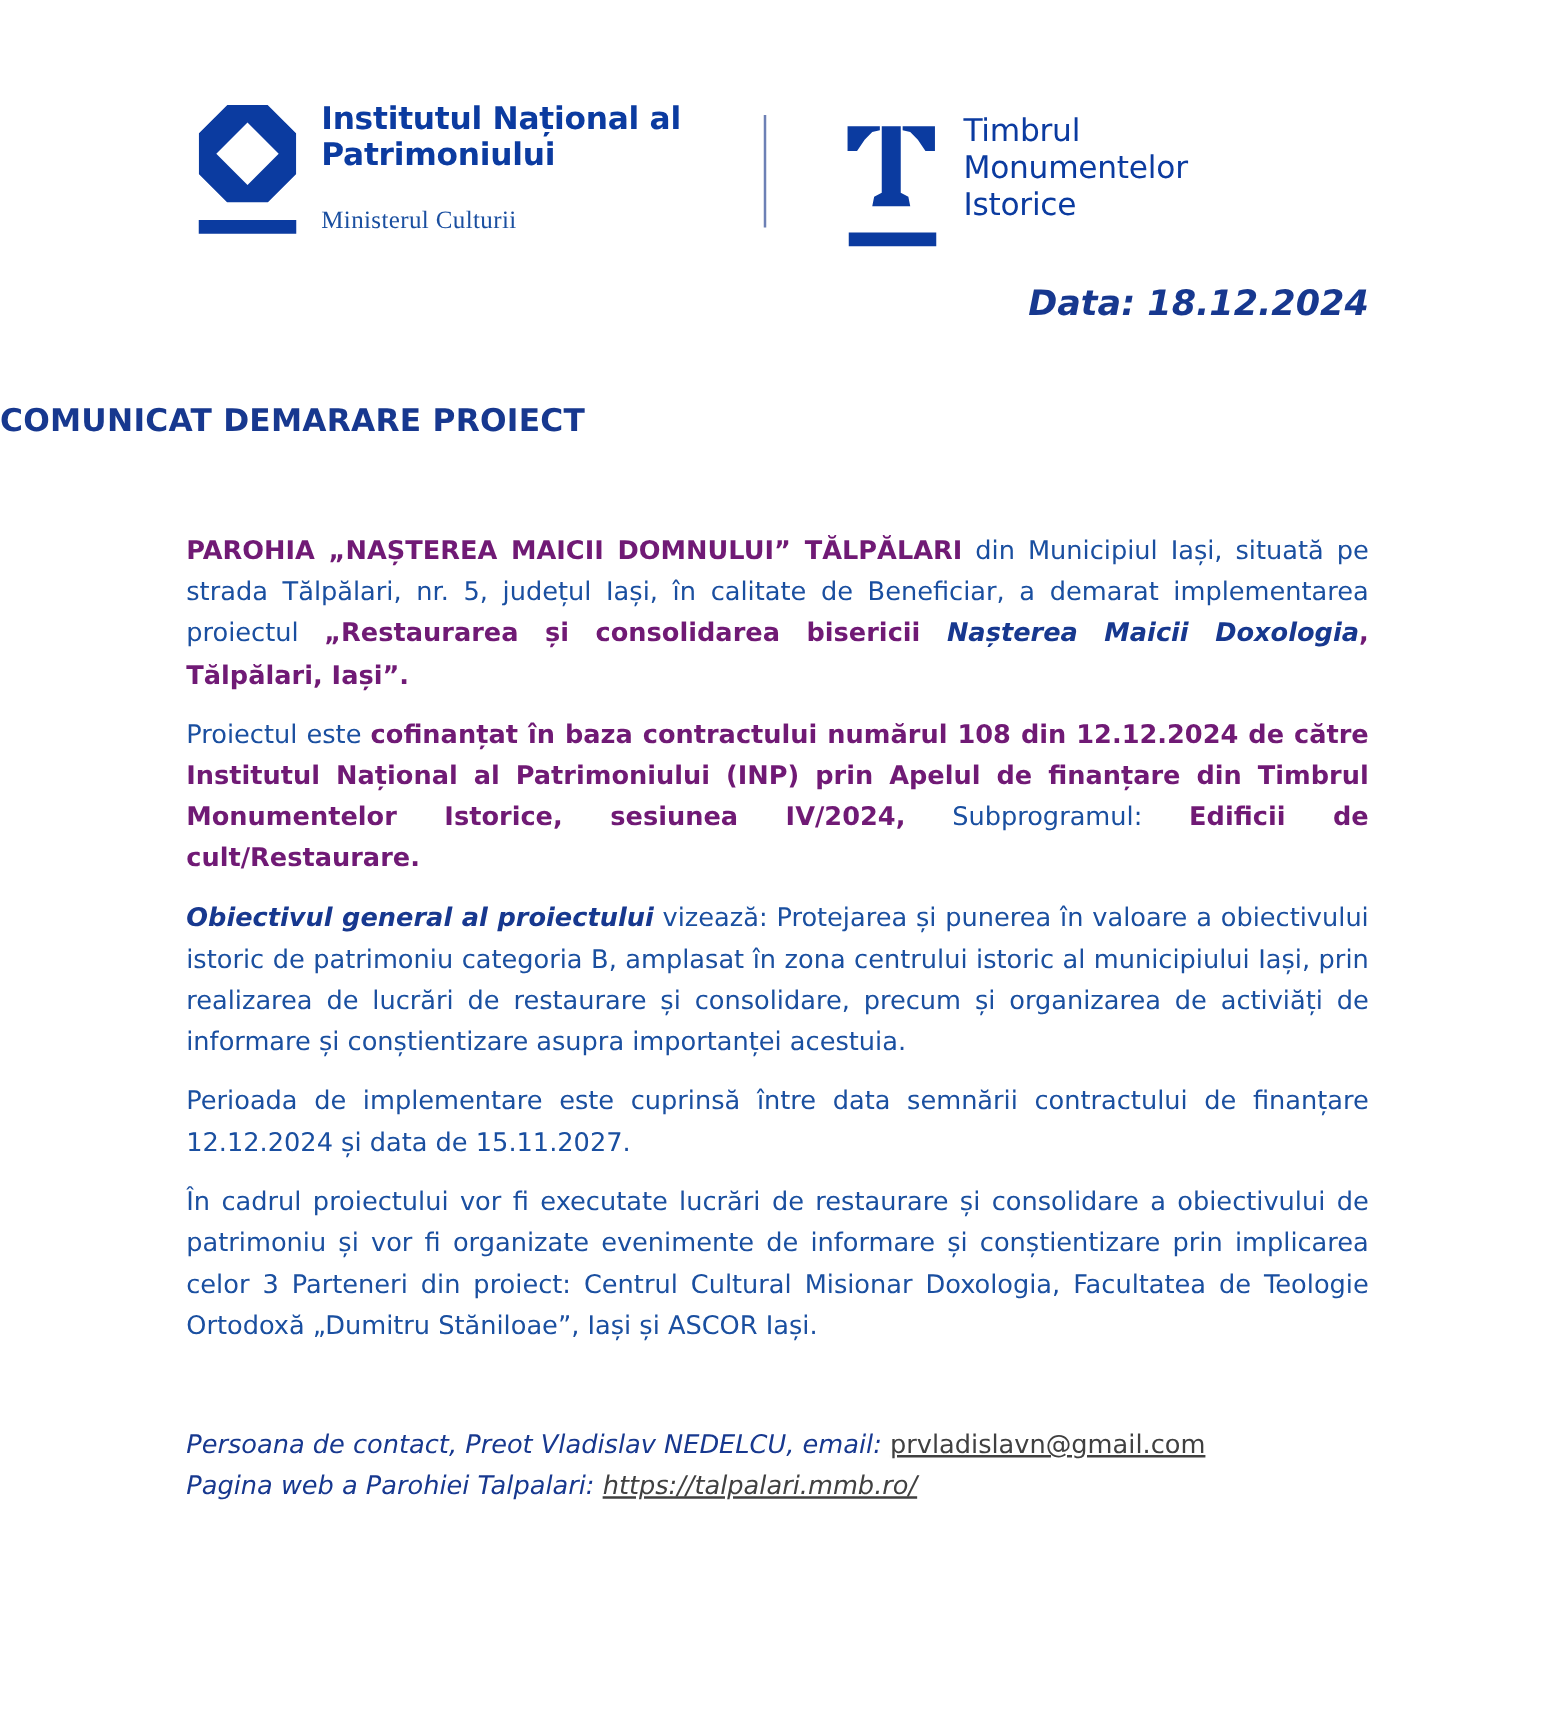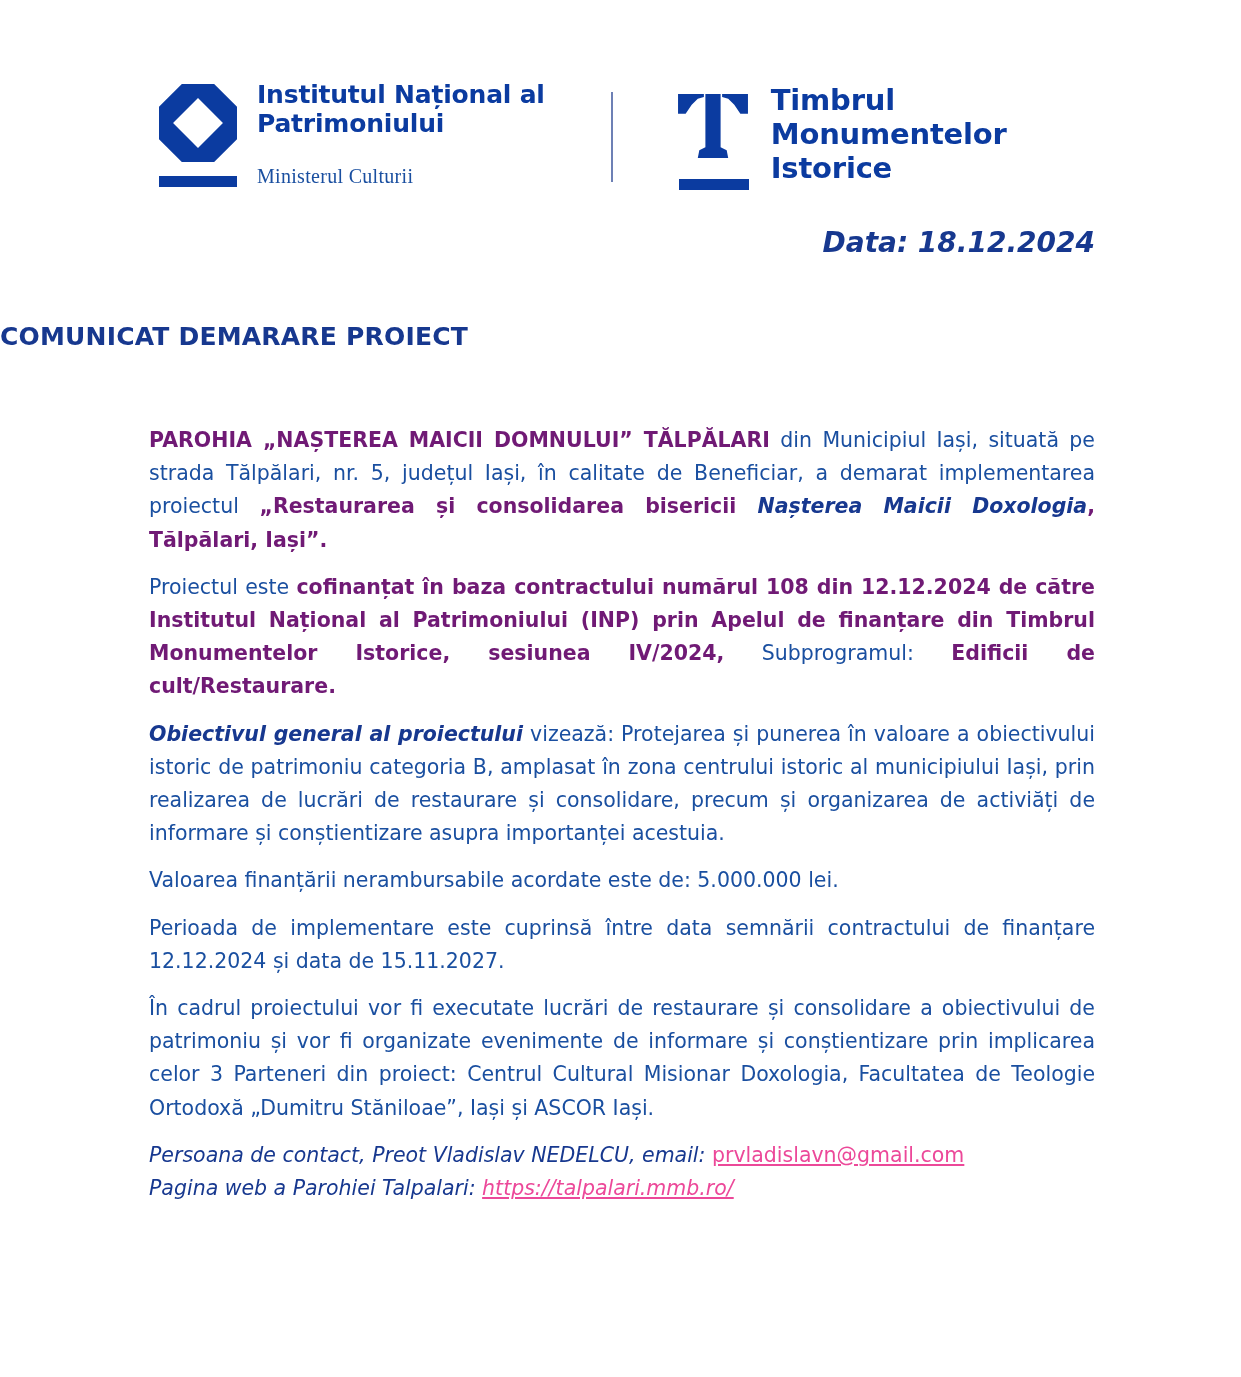--- a/index.html
+++ b/index.html
@@ -104,22 +104,22 @@
     width: 70px;
     height: 11px;
     background: #0b3ba0;
   }
 
   .tmi-text {
     margin-left: 20px;
   }
   .tmi-title {
     font-family: "DejaVu Sans", sans-serif;
-    font-weight: bold;
-    font-size: 29px;
+    font-weight: normal;
+    font-size: 25px;
     line-height: 1.18;
     color: #0b3ba0;
     letter-spacing: -0.2px;
     white-space: pre-line;
   }
 
   
   .date-line {
     position: absolute;
     right: 146px;
@@ -182,21 +182,21 @@
   }
   .footer-line {
     font-family: "DejaVu Sans", sans-serif;
     font-style: italic;
     font-size: 20.5px;
     line-height: 1.62;
     color: #17388f;
     white-space: nowrap;
   }
   a.link {
-    color: #ec4899;
+    color: #404040;
     text-decoration: underline;
     font-style: normal;
   }
   a.link.italic {
     font-style: italic;
   }
 </style>
 </head>
 <body>
 
@@ -255,21 +255,20 @@
     </p>
 
     <p class="para">
       <span>Proiectul este </span><span class="b">cofinanțat în baza contractului numărul 108 din 12.12.2024 de către Institutul Național al Patrimoniului (INP) prin Apelul de finanțare din Timbrul Monumentelor Istorice, sesiunea IV/2024,</span><span> Subprogramul: </span><span class="b">Edificii de cult/Restaurare.</span>
     </p>
 
     <p class="para">
       <span class="bi">Obiectivul general al proiectului</span><span> vizează: Protejarea și punerea în valoare a obiectivului istoric de patrimoniu categoria B, amplasat în zona centrului istoric al municipiului Iași, prin realizarea de lucrări de restaurare și consolidare, precum și organizarea de activiăți de informare și conștientizare asupra importanței acestuia.</span>
     </p>
 
-    <p class="para">Valoarea finanțării nerambursabile acordate este de: 5.000.000 lei.</p>
 
     <p class="para">Perioada de implementare este cuprinsă între data semnării contractului de finanțare 12.12.2024 și data de 15.11.2027.</p>
 
     <p class="para">În cadrul proiectului vor fi executate lucrări de restaurare și consolidare a obiectivului de patrimoniu și  vor fi organizate evenimente de informare și conștientizare prin implicarea celor 3 Parteneri din proiect: Centrul Cultural Misionar Doxologia, Facultatea de Teologie Ortodoxă „Dumitru Stăniloae”, Iași și ASCOR Iași.</p>
 
   </div>
 
   <div class="footer">
     <div class="footer-line">
       <span>Persoana de contact, Preot Vladislav NEDELCU, email: </span><a class="link" href="#">prvladislavn@gmail.com</a>

